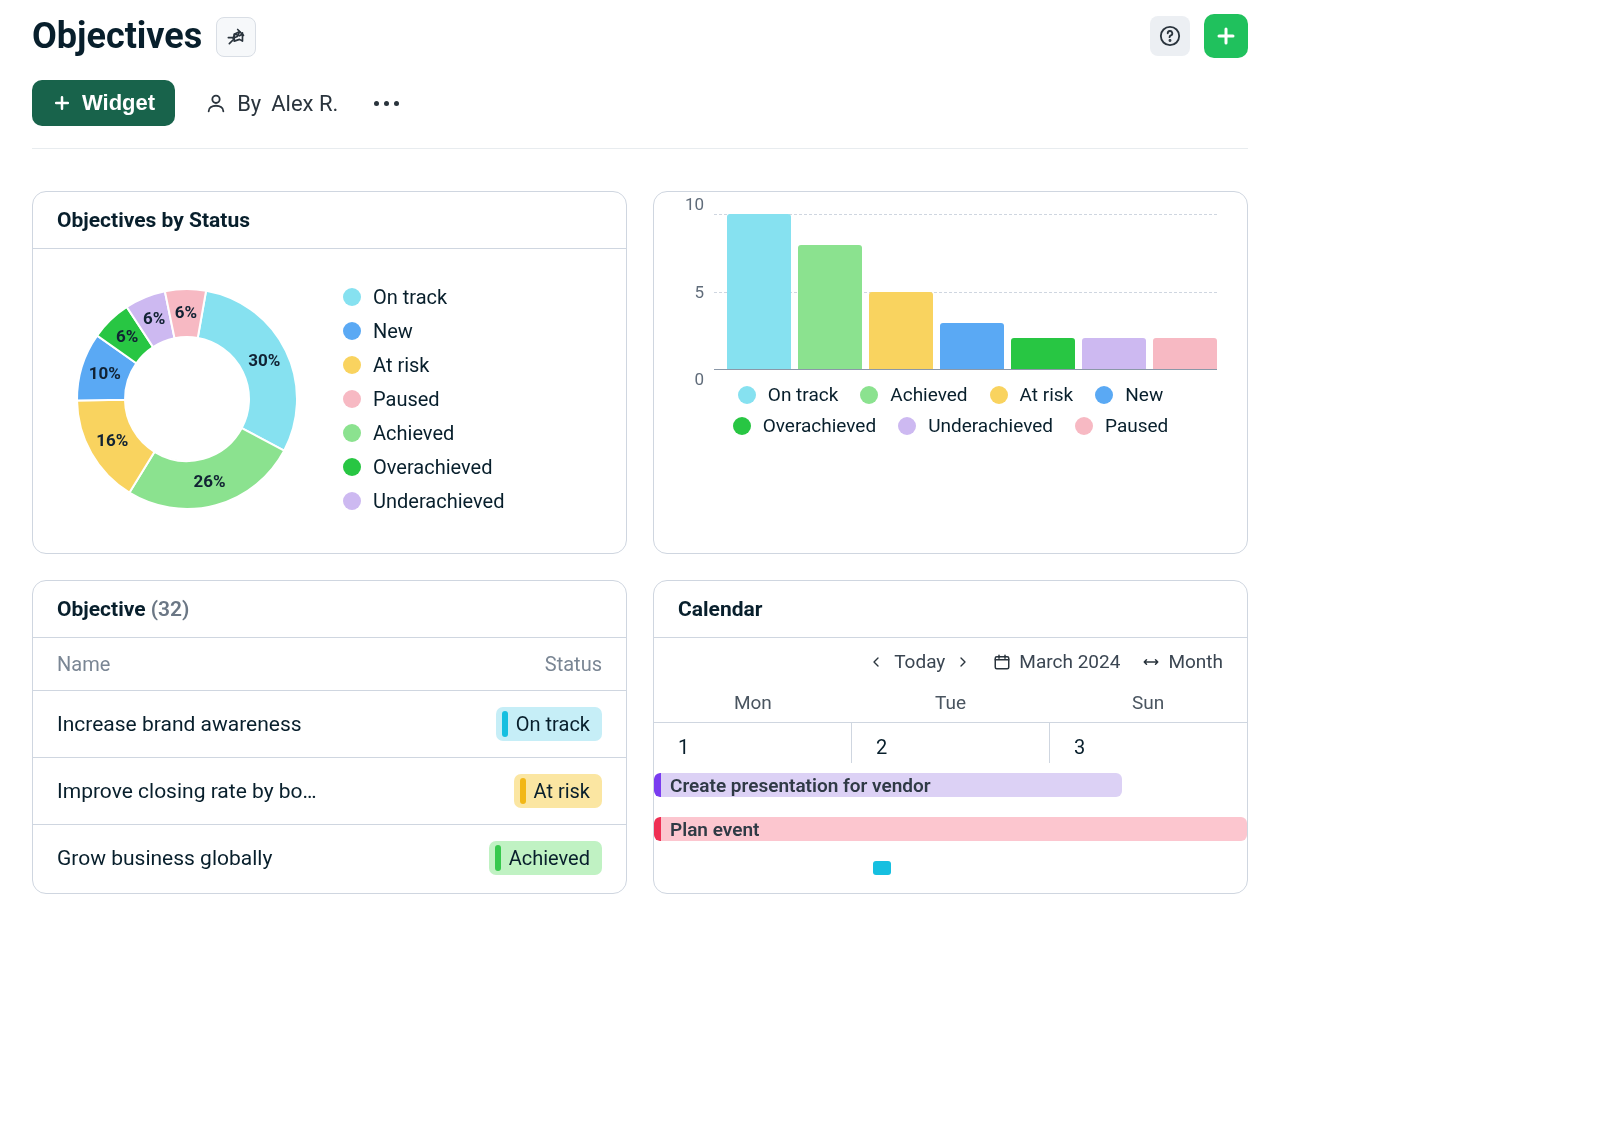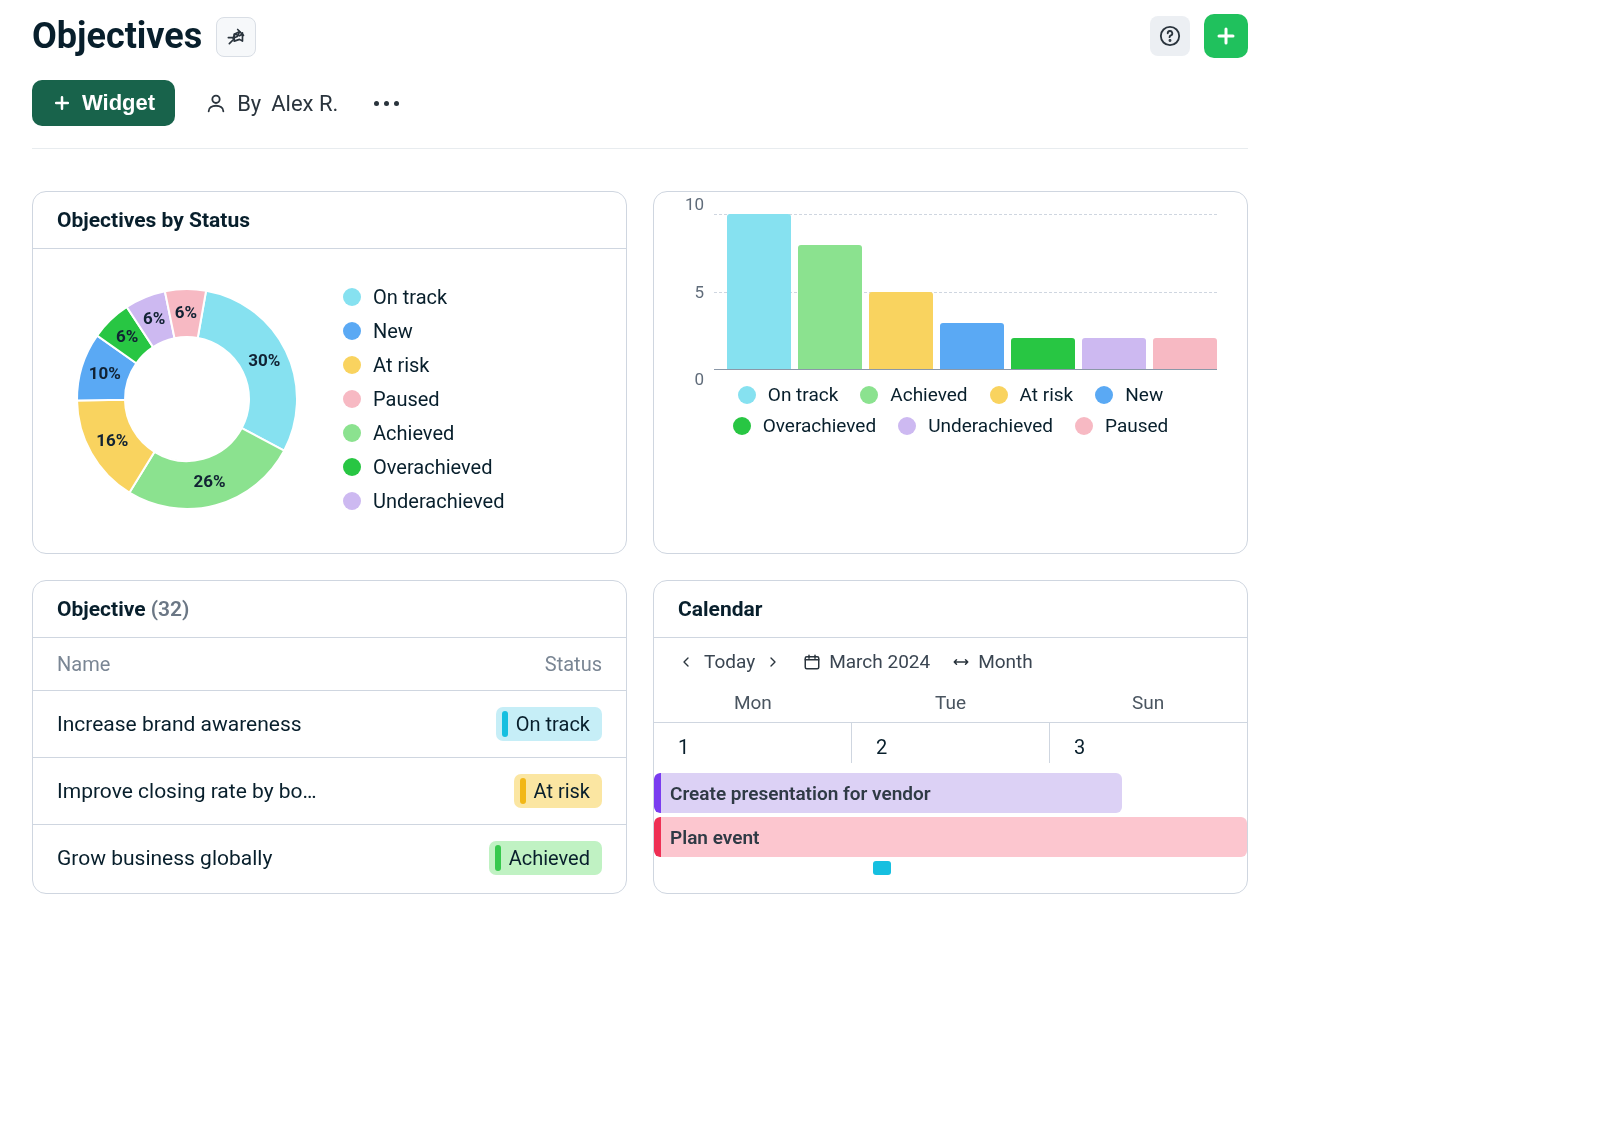--- a/index.html
+++ b/index.html
@@ -65,31 +65,31 @@
   .bar-legend .legend-item{font-size:19px;}
   
   .tbl-head{display:flex;padding:14px 24px;border-bottom:1px solid var(--card-border);color:#7a8694;font-size:20px;}
   .tbl-head .c1{flex:1;}
   .tbl-row{display:flex;align-items:center;padding:16px 24px;border-bottom:1px solid var(--card-border);font-size:21px;}
   .tbl-row:last-child{border-bottom:none;}
   .tbl-row .c1{flex:1;overflow:hidden;text-overflow:ellipsis;white-space:nowrap;padding-right:16px;}
   .status-badge{display:inline-flex;align-items:center;gap:8px;padding:4px 12px 4px 6px;border-radius:7px;font-size:20px;}
   .status-badge .bar-ind{width:6px;height:26px;border-radius:3px;}
   
-  .cal-controls{display:flex;align-items:center;gap:22px;padding:12px 24px 14px;color:#3b4652;font-size:19px;}
+  .cal-controls{display:flex;align-items:center;gap:22px;padding:12px 24px 14px;color:#3b4652;font-size:19px;justify-content:flex-end;}
   .cal-nav{display:flex;align-items:center;gap:10px;}
   .nav-btn{cursor:pointer;display:flex;}
   .cal-month,.cal-scope{display:flex;align-items:center;gap:8px;cursor:pointer;}
   .cal-days{display:flex;padding:4px 0 8px;}
   .cal-days div{flex:1;text-align:center;color:#4a5560;font-size:19px;}
   .cal-nums{display:flex;border-top:1px solid var(--card-border);}
   .cal-nums div{flex:1;padding:12px 0 4px 24px;font-size:20px;border-right:1px solid var(--card-border);}
   .cal-nums div:last-child{border-right:none;}
   .events{position:relative;height:120px;margin-top:10px;}
-  .event{position:absolute;height:40px;border-radius:6px;display:flex;align-items:center;padding-left:10px;font-size:19px;overflow:hidden;}
+  .event{position:absolute;height:24px;border-radius:6px;display:flex;align-items:center;padding-left:10px;font-size:19px;overflow:hidden;}
   .event .ebar{position:absolute;left:0;top:0;bottom:0;width:7px;border-radius:6px 0 0 6px;}
   .event .elabel{margin-left:6px;font-weight:600;color:#2f3a45;}
   .mini-event{position:absolute;height:14px;border-radius:3px;}
   
   .ico{stroke:#2a343d;stroke-width:2;fill:none;stroke-linecap:round;stroke-linejoin:round;}
 </style>
 </head>
 <body>
 
 <div class="page">

